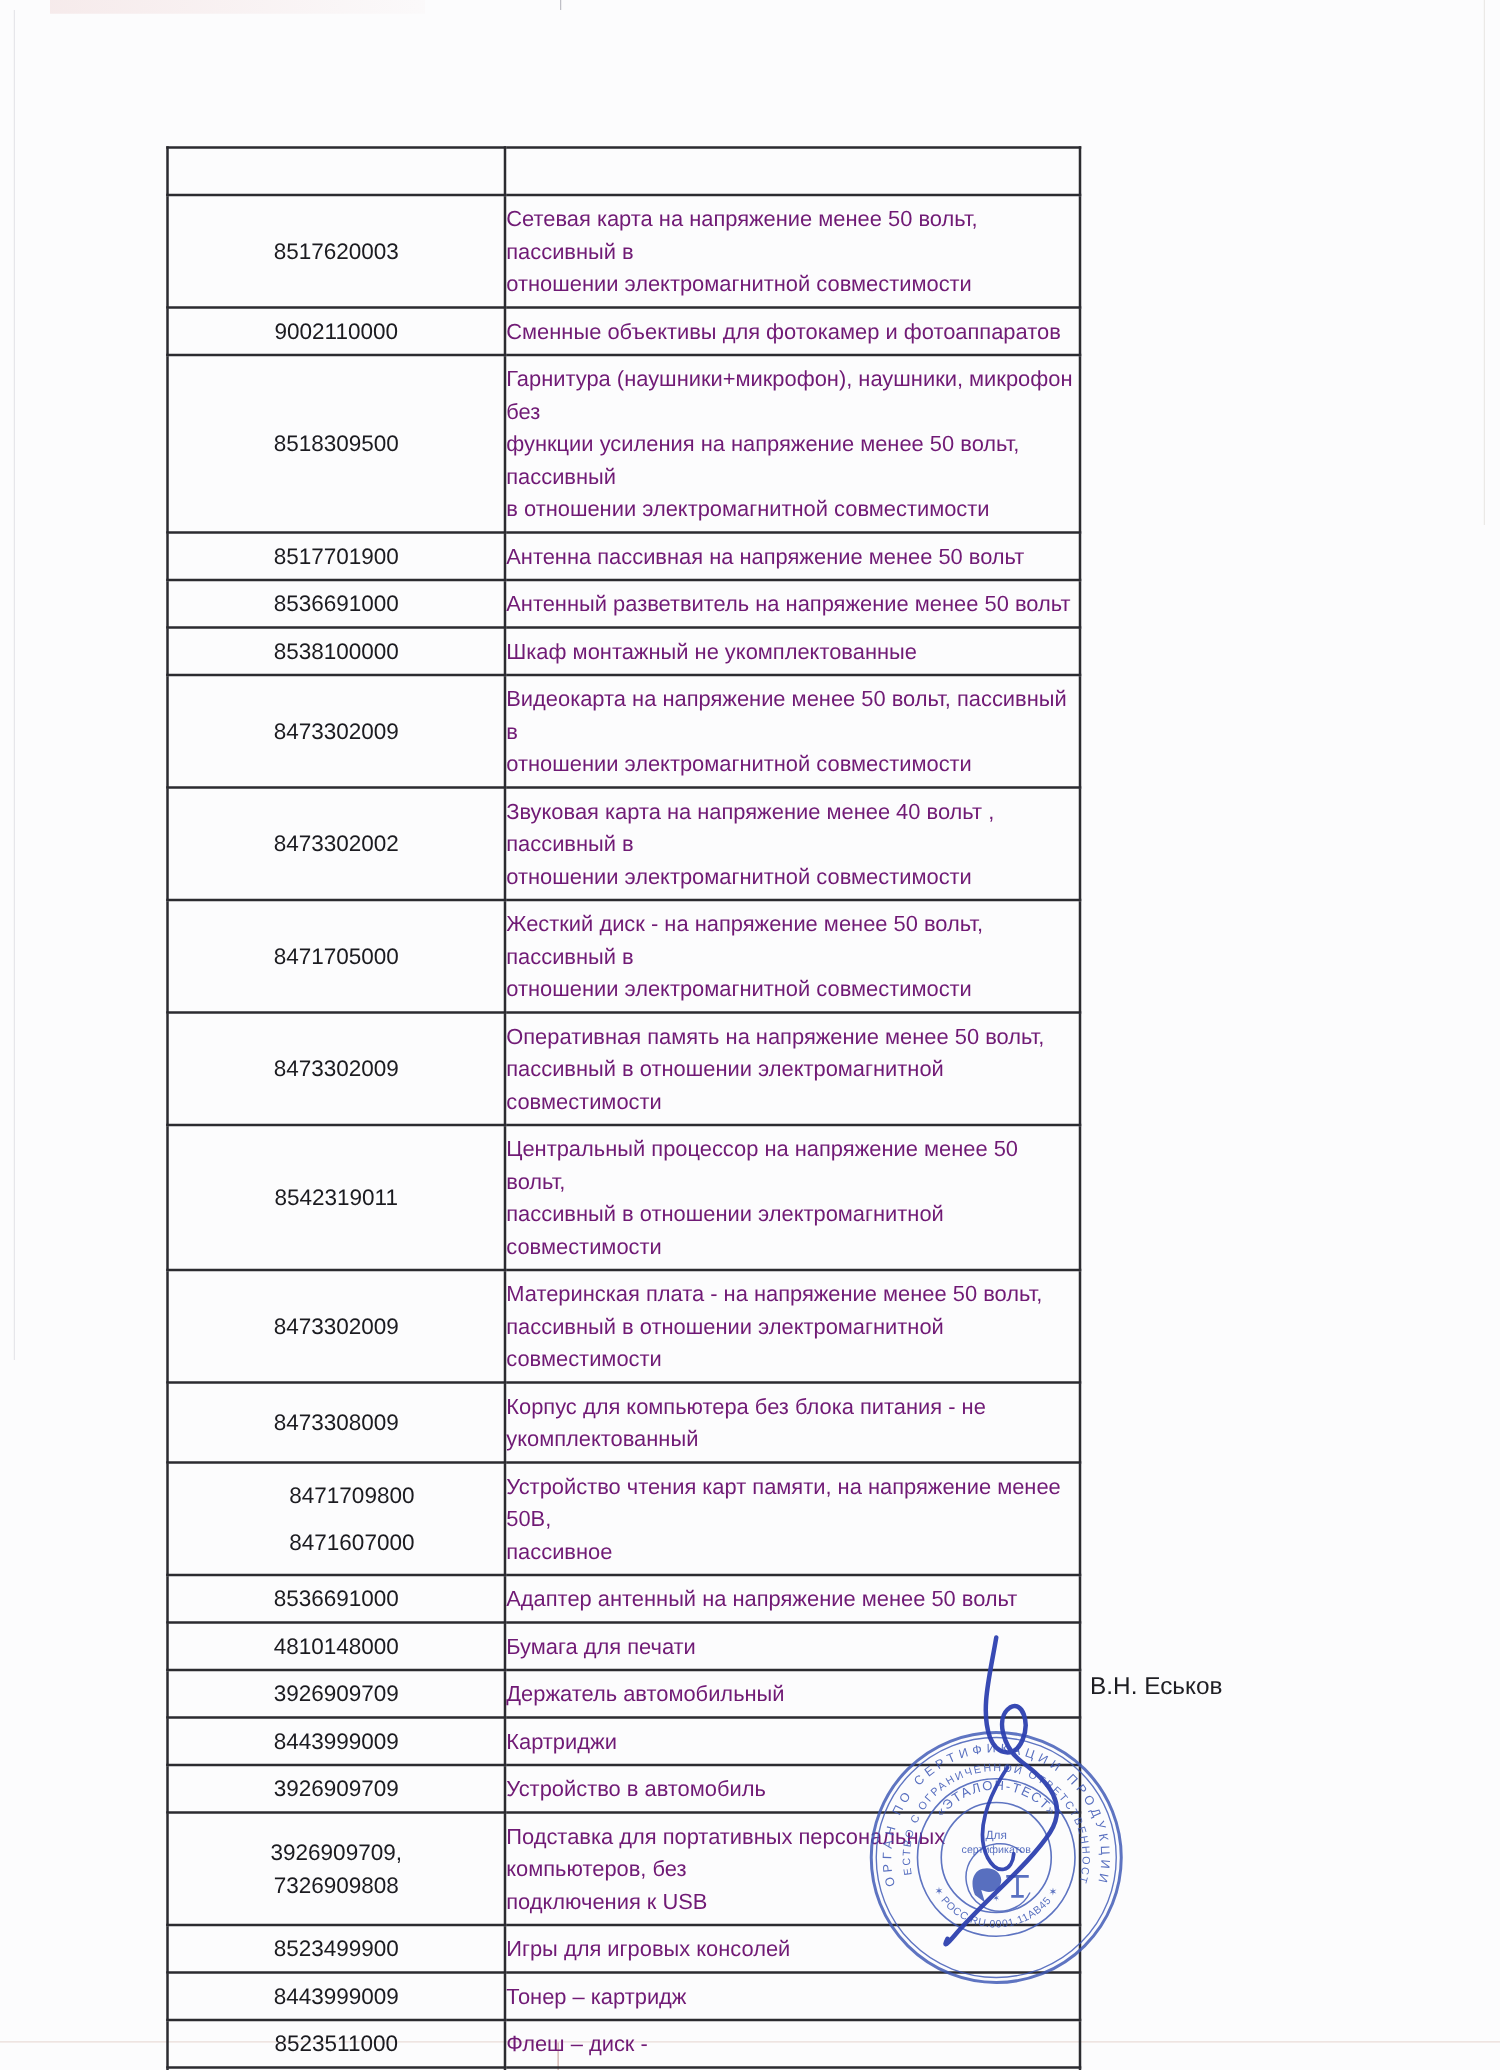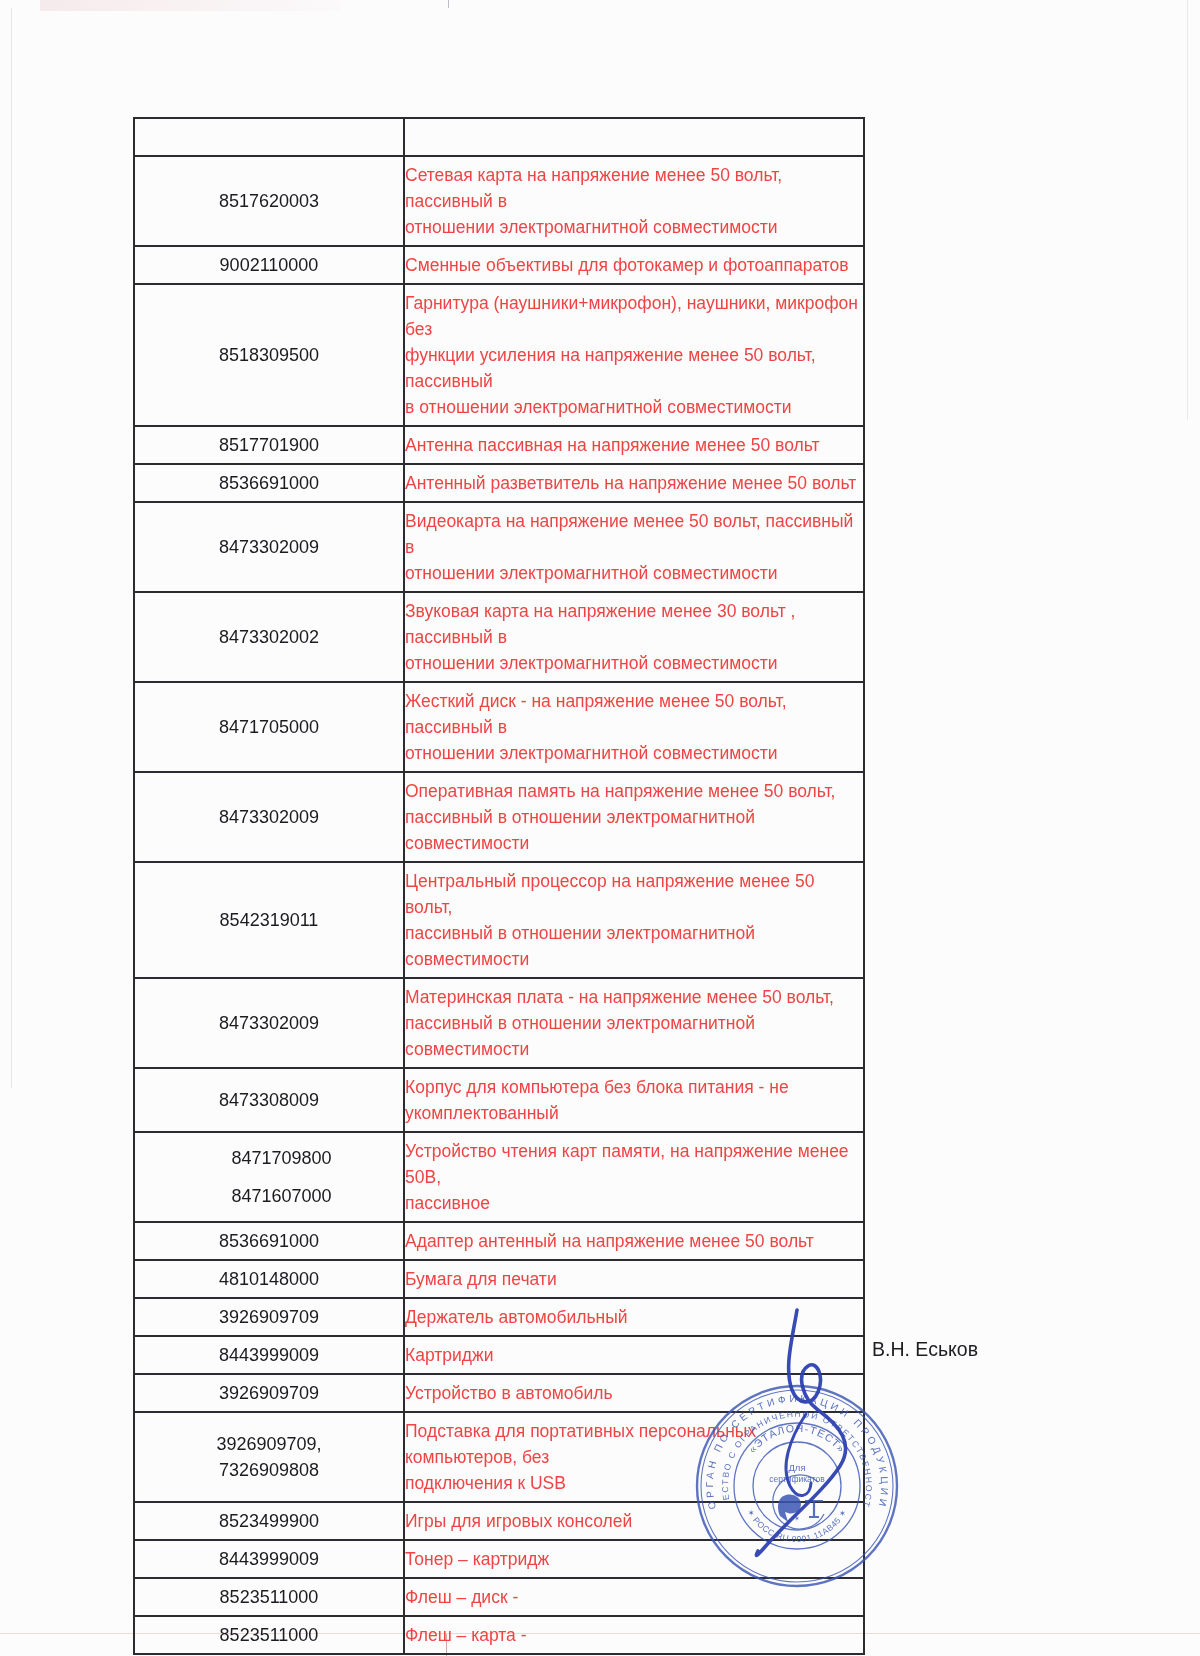--- a/index.html
+++ b/index.html
@@ -17,21 +17,21 @@
   .line-bottom{left:0;top:1633px;width:1200px;height:1px;background:#e9dcd8;}
   .tick-bottom{left:446px;top:1634px;width:1px;height:22px;background:#cdaba7;}
 
   
   table.doc{position:absolute;left:133px;top:117px;width:732px;border-collapse:collapse;
             table-layout:fixed;}
   table.doc td{border:2px solid #2b2b30;vertical-align:middle;padding:5px 0;}
   td.code{width:268px;text-align:center;font-size:18px;line-height:26px;white-space:pre-line;
           color:#1b1b20;}
   td.desc{font-size:17.5px;line-height:26px;padding-left:14px;padding-right:10px;
-          white-space:pre-line;color:#ef4444;}
+          white-space:pre-line;color:#701a75;}
   tr.empty-row td{height:26px;}
   td.code.spread{line-height:38px;padding-left:25px;}
 
   
   .sign-title{position:absolute;left:157px;top:1398px;width:560px;font-size:19px;
               line-height:27px;white-space:pre-line;color:#1d1d22;}
   .sign-name{position:absolute;left:872px;top:1338px;font-size:19.5px;color:#1d1d22;}
 
   .stamp-wrap{position:absolute;left:640px;top:1298px;width:340px;height:330px;}
 </style>
@@ -70,27 +70,31 @@
     </tr>
     <tr>
       <td class="code">8517701900</td>
       <td class="desc">Антенна пассивная на напряжение менее 50 вольт</td>
     </tr>
     <tr>
       <td class="code">8536691000</td>
       <td class="desc">Антенный разветвитель на напряжение менее 50 вольт</td>
     </tr>
     <tr>
+      <td class="code">8538100000</td>
+      <td class="desc">Шкаф монтажный не укомплектованные</td>
+    </tr>
+    <tr>
       <td class="code">8473302009</td>
       <td class="desc">Видеокарта на напряжение менее 50 вольт, пассивный в
 отношении электромагнитной совместимости</td>
     </tr>
     <tr>
       <td class="code">8473302002</td>
-      <td class="desc">Звуковая карта на напряжение менее 30 вольт , пассивный в
+      <td class="desc">Звуковая карта на напряжение менее 40 вольт , пассивный в
 отношении электромагнитной совместимости</td>
     </tr>
     <tr>
       <td class="code">8471705000</td>
       <td class="desc">Жесткий диск - на напряжение менее 50 вольт, пассивный в
 отношении электромагнитной совместимости</td>
     </tr>
     <tr>
       <td class="code">8473302009</td>
       <td class="desc">Оперативная память на напряжение менее 50 вольт,

